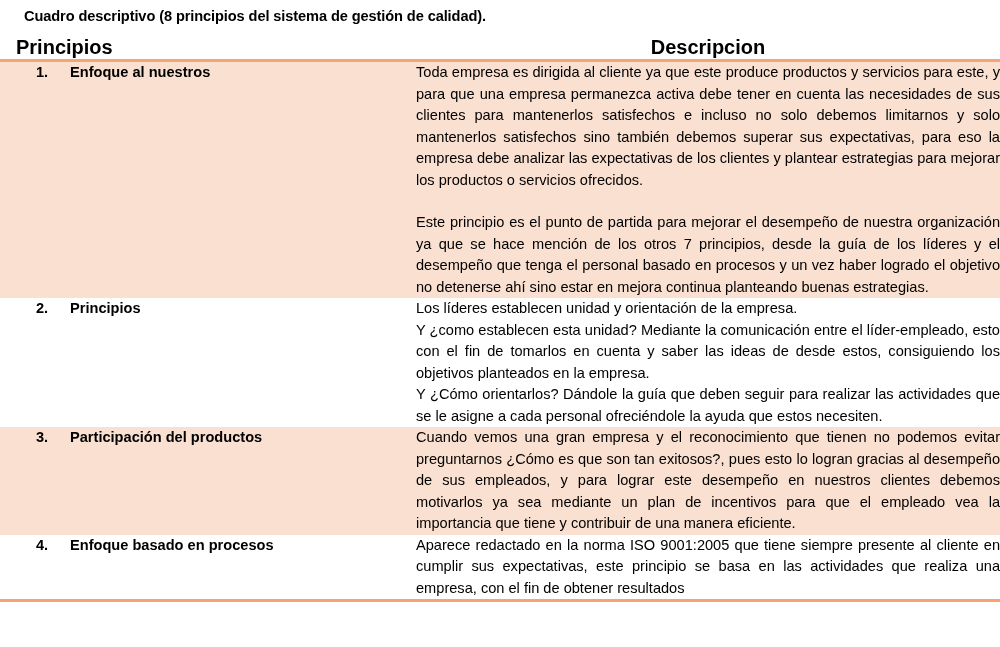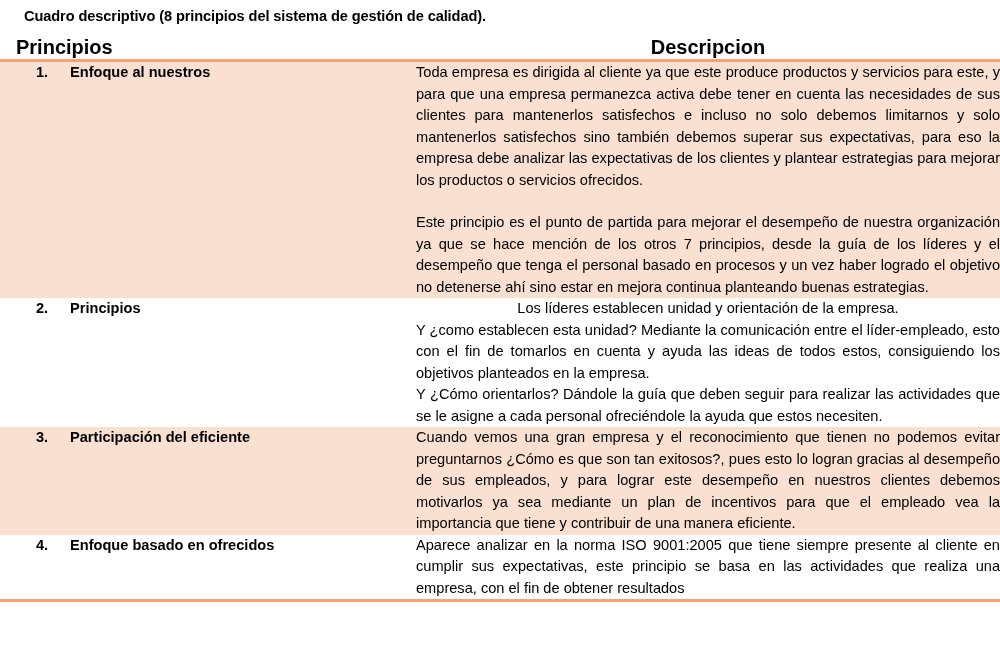--- a/index.html
+++ b/index.html
@@ -100,21 +100,21 @@
   }
   .desc-cell p {
     margin: 0;
     font-size: 14.6px;
     line-height: 21.5px;
     text-align: justify;
     text-justify: inter-word;
     hyphens: none;
   }
   .desc-cell p.no-justify {
-    text-align: center;
+    text-align: left;
   }
   .desc-cell p + p.gap {
     margin-top: 21px;
   }
   .u { }
 </style>
 </head>
 <body>
 
 <div class="page">
@@ -147,42 +147,42 @@
         </tr>
         <tr class="plain">
           <td class="princ-cell">
             <div class="princ-line">
               <span class="princ-num">2.</span>
               <span class="princ-name">Principios</span>
             </div>
           </td>
           <td class="desc-cell">
             <p class="no-justify">Los líderes establecen unidad y orientación de la empresa.</p>
-            <p>Y ¿como establecen esta unidad? Mediante la comunicación entre el líder-empleado, esto con el fin de tomarlos en cuenta y ayuda las ideas de todos estos, consiguiendo los objetivos planteados en la empresa.</p>
+            <p>Y ¿como establecen esta unidad? Mediante la comunicación entre el líder-empleado, esto con el fin de tomarlos en cuenta y saber las ideas de desde estos, consiguiendo los objetivos planteados en la empresa.</p>
             <p>Y ¿Cómo orientarlos? Dándole la guía que deben seguir para realizar las actividades que se le asigne a cada personal ofreciéndole la ayuda que estos necesiten.</p>
           </td>
         </tr>
         <tr class="shaded">
           <td class="princ-cell">
             <div class="princ-line">
               <span class="princ-num">3.</span>
-              <span class="princ-name">Participación del eficiente</span>
+              <span class="princ-name">Participación del productos</span>
             </div>
           </td>
           <td class="desc-cell">
             <p>Cuando vemos una gran empresa y el reconocimiento que tienen no podemos evitar preguntarnos ¿Cómo es que son tan exitosos?, pues esto lo logran gracias al desempeño de sus empleados, y para lograr este desempeño en nuestros clientes debemos motivarlos ya sea mediante un plan de incentivos para que el empleado vea la importancia que tiene y contribuir de una manera eficiente.</p>
           </td>
         </tr>
         <tr class="plain last-row">
           <td class="princ-cell">
             <div class="princ-line">
               <span class="princ-num">4.</span>
-              <span class="princ-name">Enfoque basado en ofrecidos</span>
+              <span class="princ-name">Enfoque basado en procesos</span>
             </div>
           </td>
           <td class="desc-cell">
-            <p>Aparece analizar en la norma ISO 9001:2005 que tiene siempre presente al cliente en cumplir sus expectativas, este principio se basa en las actividades que realiza una empresa, con el fin de obtener resultados</p>
+            <p>Aparece redactado en la norma ISO 9001:2005 que tiene siempre presente al cliente en cumplir sus expectativas, este principio se basa en las actividades que realiza una empresa, con el fin de obtener resultados</p>
           </td>
         </tr>
       </tbody>
   </table>
 
 </div>
 
 </body></html>

